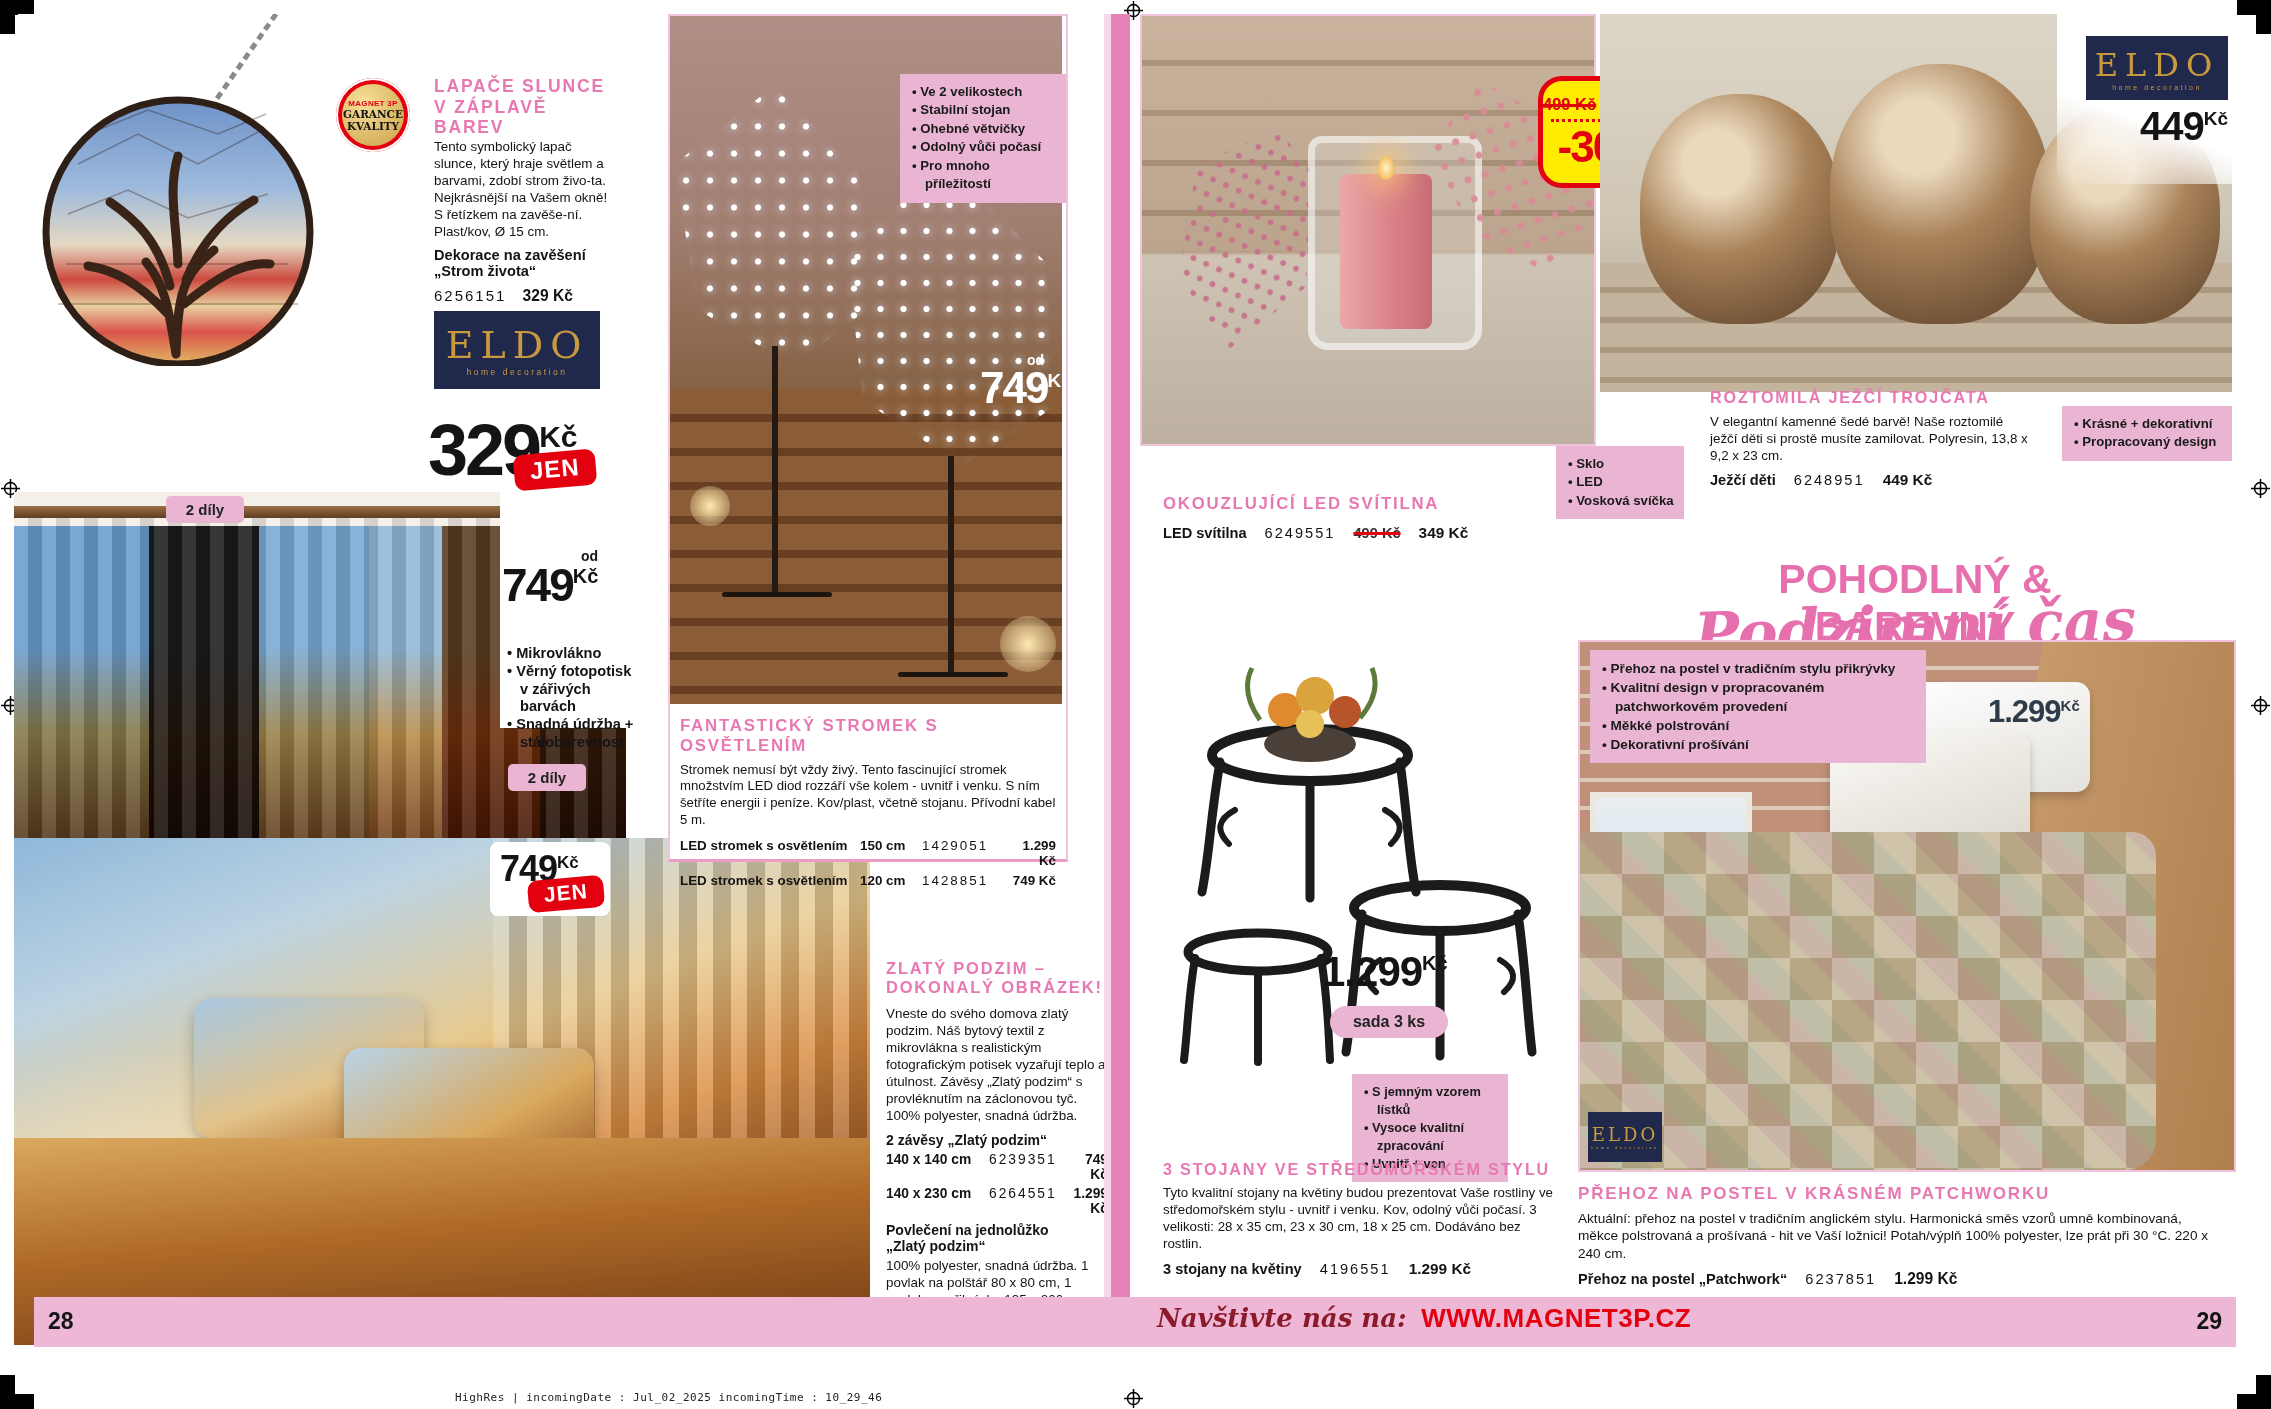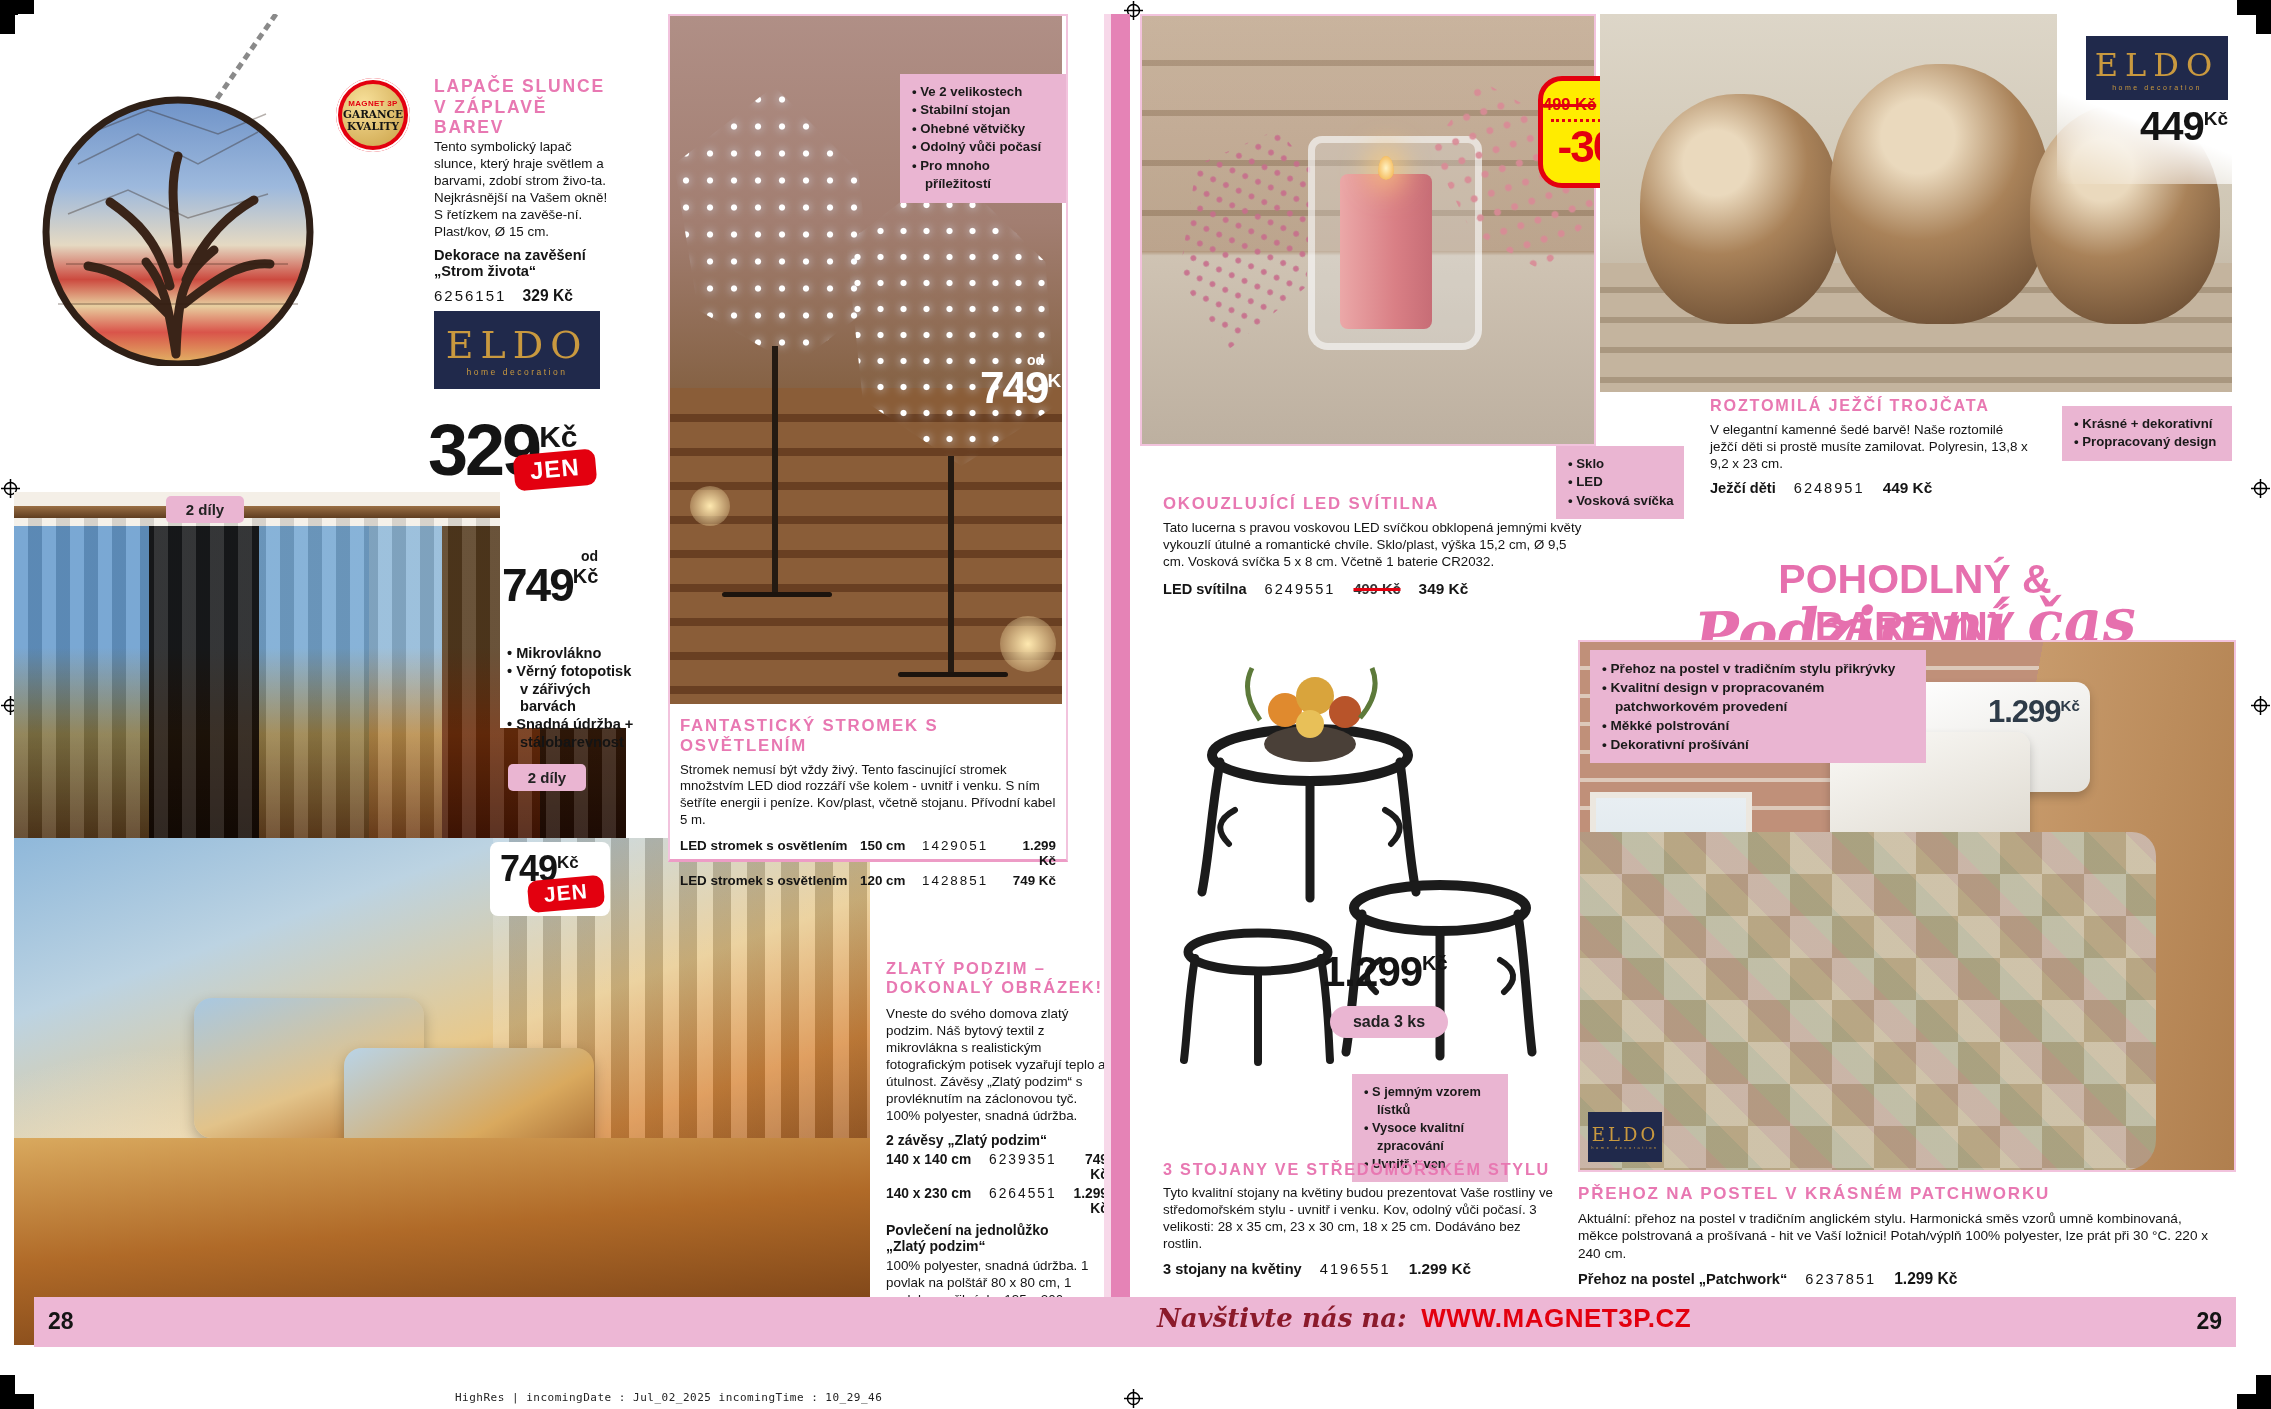--- a/index.html
+++ b/index.html
@@ -277,21 +277,20 @@
   </div>
 
   <ul class="abs pbox" style="left:1556px;top:446px;width:128px;box-sizing:border-box">
     <li>Sklo</li>
     <li>LED</li>
     <li>Vosková svíčka</li>
   </ul>
 
   <div class="abs" style="left:1163px;top:494px;width:425px">
     <div class="pinkT" style="font-size:16.8px">OKOUZLUJÍCÍ LED SVÍTILNA</div>
-    <div class="bodytxt" style="margin-top:6px;font-size:13.3px">Tato lucerna s pravou voskovou LED svíčkou obklopená jemnými květy vykouzlí útulné a romantické chvíle. Sklo/plast, výška 15,2 cm, Ø 9,5 cm. Vosková svíčka 5 x 8 cm. Včetně 1 baterie CR2032.</div>
     <div class="lrow">
       <span class="b">LED svítilna</span>
       <span class="sku">6249551</span>
       <span class="strike b" style="color:#333">499 Kč</span>
       <span class="b" style="font-size:15.4px">349 Kč</span>
     </div>
   </div>
 
   <div class="photo" style="left:1600px;top:14px;width:632px;height:378px;background:linear-gradient(180deg,#ddd6c8 0%,#cfc6b4 55%,#b1a190 100%)">
     <div style="position:absolute;left:0;bottom:0;width:100%;height:34%;background:repeating-linear-gradient(180deg,#c4b49e 0 24px,#a9977f 24px 30px)"></div>
@@ -302,21 +301,21 @@
   </div>
 
   <div class="abs eldo" style="left:2086px;top:36px;width:142px;height:64px">
     <div class="e1" style="font-size:32px">ELDO</div>
     <div class="e2" style="font-size:7px">home decoration</div>
   </div>
   <div class="abs" style="left:2116px;top:104px;width:112px;text-align:right">
     <span style="font-size:40px;font-weight:800;letter-spacing:-1px">449</span><span style="font-size:19px;font-weight:800;vertical-align:15px">Kč</span>
   </div>
 
-  <div class="abs" style="left:1710px;top:396px;width:318px">
+  <div class="abs" style="left:1710px;top:388px;width:318px">
     <div class="pinkT" style="font-size:16.2px">ROZTOMILÁ JEŽČÍ TROJČATA</div>
     <div class="bodytxt" style="margin-top:6px">V elegantní kamenné šedé barvě! Naše roztomilé ježčí děti si prostě musíte zamilovat. Polyresin, 13,8 x 9,2 x 23 cm.</div>
     <div class="lrow" style="margin-top:7px">
       <span class="b">Ježčí děti</span>
       <span class="sku">6248951</span>
       <span class="b" style="font-size:15.4px">449 Kč</span>
     </div>
   </div>
   <ul class="abs pbox" style="left:2062px;top:406px;width:170px;box-sizing:border-box">
     <li>Krásné + dekorativní</li>

